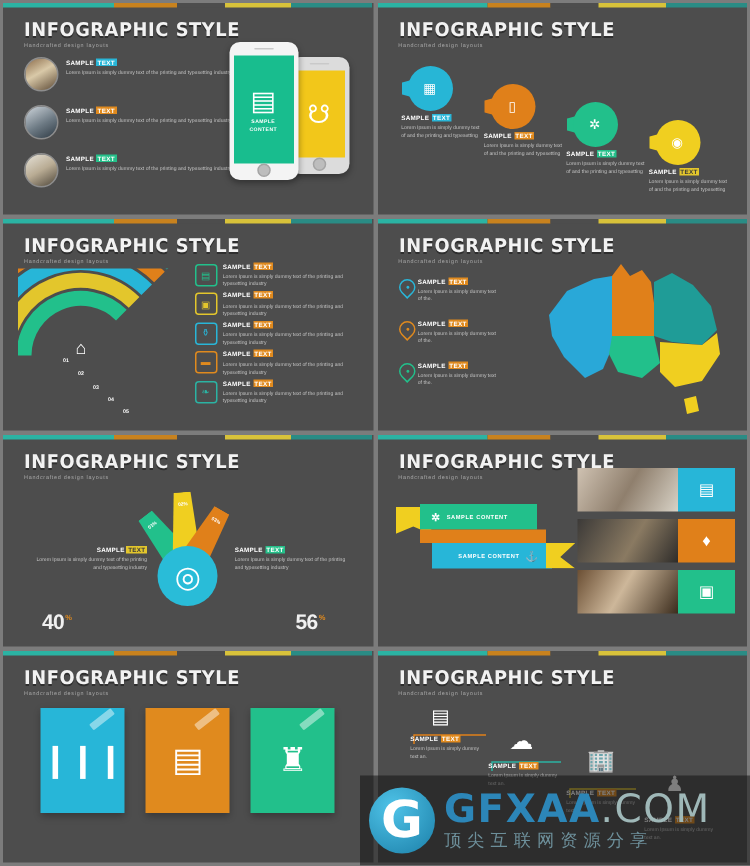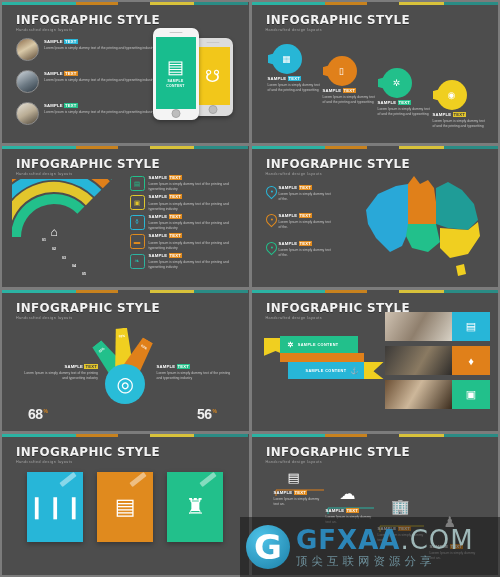--- a/index.html
+++ b/index.html
@@ -512,21 +512,21 @@
     </div>
     <div style="position:absolute;right:14px;top:75px;width:78px;">
       <div class="st">
         <span>SAMPLE</span>
         <span class="hl hl-g">TEXT</span>
       </div>
       <div class="body-txt" style="max-width:78px;">Lorem Ipsum is simply dummy text of the printing and typesetting industry</div>
     </div>
 
     <div class="pct" style="left:26px;">
-      <span>68</span><small>%</small>
+      <span>40</span><small>%</small>
     </div>
     <div class="pct" style="right:32px;">
       <span>56</span><small>%</small>
     </div>
   </div>
 
   <div class="slide">
     <div class="accent">
       <i class="a-teal" style="width:30%"></i>
         <i class="a-orange" style="width:17%"></i>

